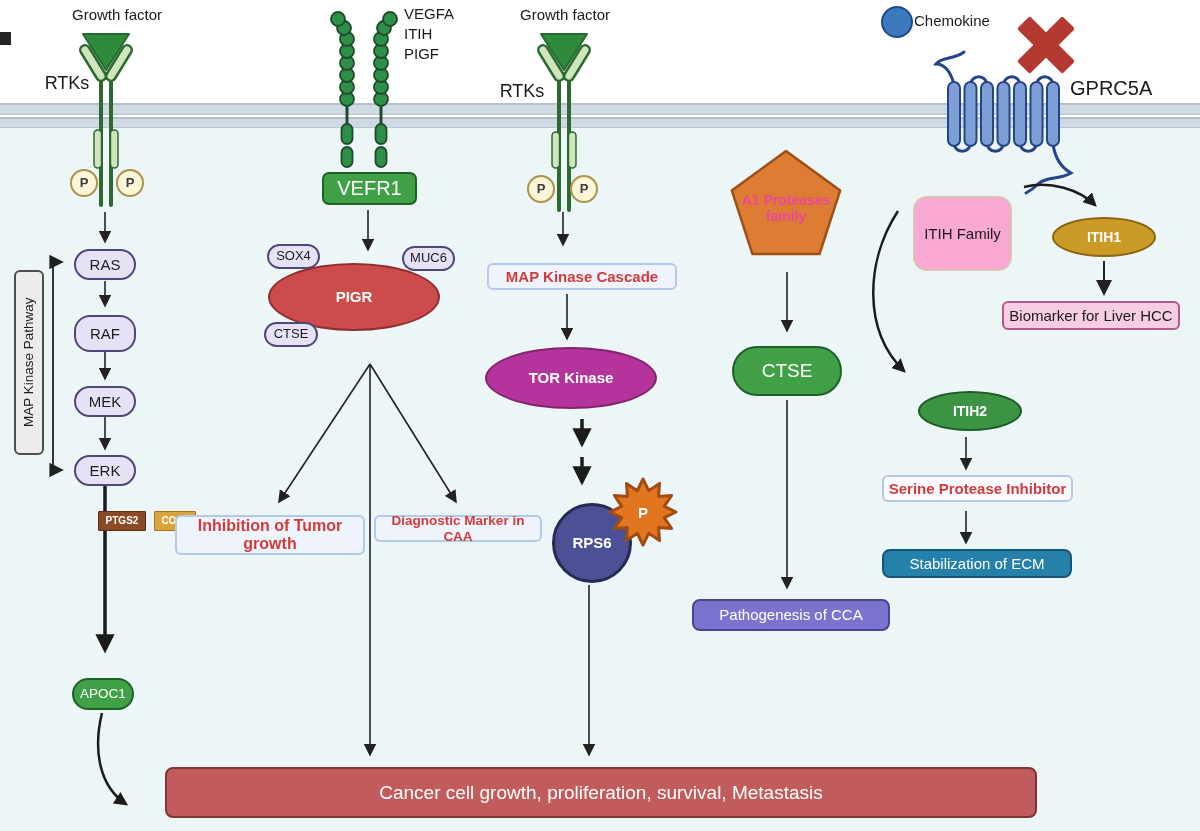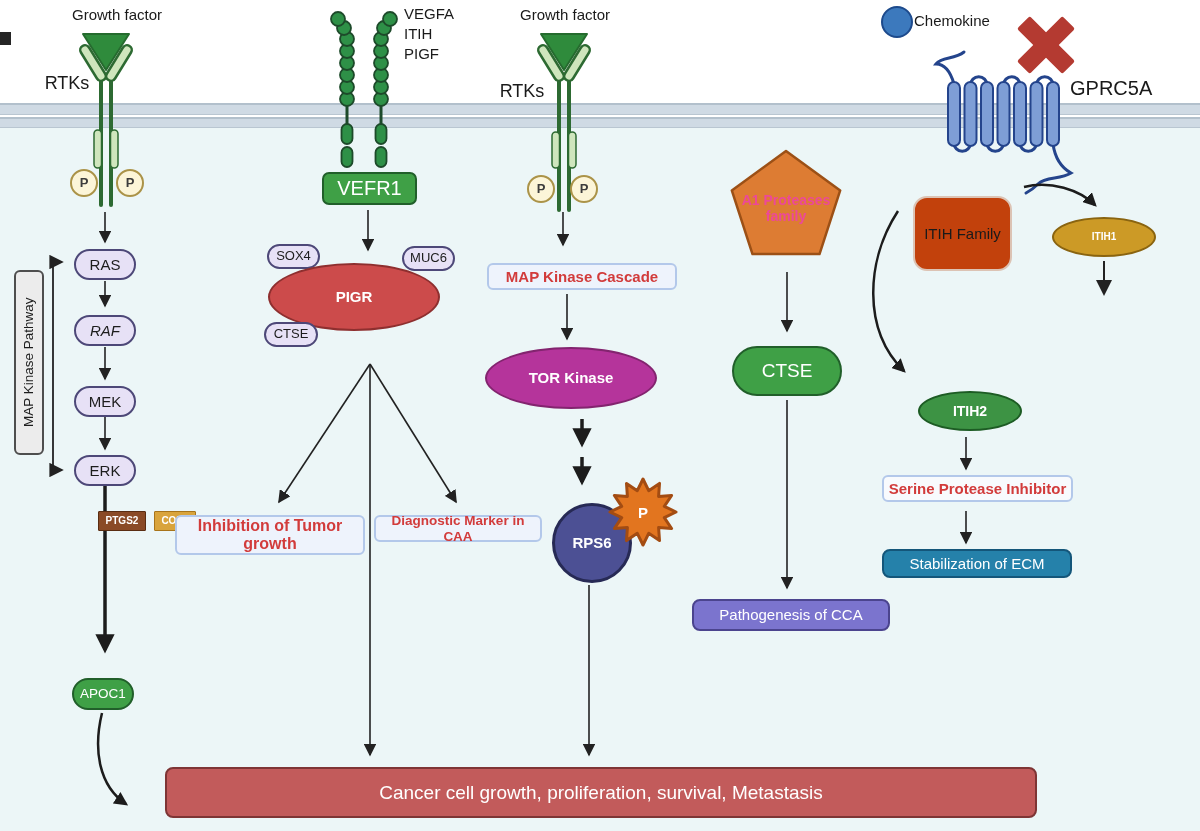--- a/index.html
+++ b/index.html
@@ -164,21 +164,21 @@
   </svg>
 
   <div class="node lbl" style="left:47px;top:6px;width:140px;height:18px;">Growth factor</div>
   <div class="node big-lbl" style="left:38px;top:72px;width:58px;height:22px;">RTKs</div>
   <div class="node p-circle" style="left:70px;top:169px;">P</div>
   <div class="node p-circle" style="left:116px;top:169px;">P</div>
 
   <div class="node gray-vert" style="left:14px;top:270px;width:30px;height:185px;">MAP Kinase Pathway</div>
 
   <div class="node pill-purple" style="left:74px;top:249px;width:62px;height:31px;">RAS</div>
-  <div class="node pill-purple" style="left:74px;top:315px;width:62px;height:31px;font-style:italic;">RAF</div>
+  <div class="node pill-purple" style="left:74px;top:315px;width:62px;height:37px;">RAF</div>
   <div class="node pill-purple" style="left:74px;top:386px;width:62px;height:31px;">MEK</div>
   <div class="node pill-purple" style="left:74px;top:455px;width:62px;height:31px;">ERK</div>
 
   <div class="node enz" style="left:50px;top:511px;width:48px;height:20px;background:#8a4a26;border:1.5px solid #5a2d12;">PTGS2</div>
   <div class="node enz" style="left:106px;top:511px;width:42px;height:20px;background:#d9a43c;border:1.5px solid #a8741a;">COX2</div>
 
   <div class="node green-node" style="left:72px;top:678px;width:62px;height:32px;border-radius:16px;font-size:13.5px;">APOC1</div>
 
   <div class="node lbl" style="left:404px;top:6px;width:70px;height:16px;justify-content:flex-start;">VEGFA</div>
   <div class="node lbl" style="left:404px;top:26px;width:70px;height:16px;justify-content:flex-start;">ITIH</div>
@@ -206,23 +206,24 @@
   <div class="node ellipse" style="left:552px;top:503px;width:80px;height:80px;background:#4c5094;border:3px solid #272a55;font-size:15px;">RPS6</div>
 
   <div class="node" style="left:733px;top:186px;width:106px;height:44px;font-size:14px;font-weight:600;color:#ec4899;">A1 Proteases family</div>
   <div class="node green-node" style="left:732px;top:346px;width:110px;height:50px;border-radius:25px;font-size:19px;">CTSE</div>
   <div class="node" style="left:692px;top:599px;width:198px;height:32px;border-radius:8px;background:#7b74ce;border:2px solid #4b448e;color:#fff;font-size:15px;">Pathogenesis of CCA</div>
 
   <div class="node" style="left:881px;top:6px;width:32px;height:32px;border-radius:50%;background:#3c79bd;border:2px solid #1d4a8c;"></div>
   <div class="node lbl" style="left:914px;top:12px;width:90px;height:18px;justify-content:flex-start;">Chemokine</div>
   <div class="node" style="left:1070px;top:76px;width:90px;height:24px;font-size:20px;color:#1a1a1a;justify-content:flex-start;">GPRC5A</div>
 
-  <div class="node" style="left:913px;top:196px;width:99px;height:75px;border-radius:14px;background:#c2410c;border:2px solid #dcc3b4;color:#1a1a1a;font-size:15px;">ITIH Family</div>
-
-  <div class="node ellipse" style="left:1052px;top:217px;width:104px;height:40px;background:#cc9a26;border:2.5px solid #8a6410;font-size:10px;">ITIH1</div>
+  <div class="node" style="left:913px;top:196px;width:99px;height:75px;border-radius:14px;background:#f9a8d4;border:2px solid #dcc3b4;color:#1a1a1a;font-size:15px;">ITIH Family</div>
+
+  <div class="node ellipse" style="left:1052px;top:217px;width:104px;height:40px;background:#cc9a26;border:2.5px solid #8a6410;font-size:14px;">ITIH1</div>
+  <div class="node" style="left:1002px;top:301px;width:178px;height:29px;border-radius:6px;background:#f7cde4;border:2px solid #b05a8c;color:#1a1a1a;font-size:15px;">Biomarker for Liver HCC</div>
 
   <div class="node ellipse" style="left:918px;top:391px;width:104px;height:40px;background:#3d9344;border:2.5px solid #1d5c24;font-size:14px;">ITIH2</div>
   <div class="node outcome" style="left:882px;top:475px;width:191px;height:27px;font-size:15px;background:#f8fafd;">Serine Protease Inhibitor</div>
   <div class="node" style="left:882px;top:549px;width:190px;height:29px;border-radius:8px;background:#2581aa;border:2px solid #14567a;color:#fff;font-size:15px;">Stabilization of ECM</div>
 
   <div class="node footerbar" style="left:165px;top:767px;width:872px;height:51px;">Cancer cell growth, proliferation, survival, Metastasis</div>
 
   <svg class="toplayer" width="1200" height="831" viewBox="0 0 1200 831">
     <g>
       <polygon points="643,479 648.7,490.7 659.5,483.4 658.6,496.4 671.6,495.5 664.3,506.3 676,512 664.3,517.7 671.6,528.5 658.6,527.6 659.5,540.6 648.7,533.3 643,545 637.3,533.3 626.5,540.6 627.4,527.6 614.4,528.5 621.7,517.7 610,512 621.7,506.3 614.4,495.5 627.4,496.4 626.5,483.4 637.3,490.7" fill="#e2751f" stroke="#a34c12" stroke-width="3" stroke-linejoin="round"></polygon>

